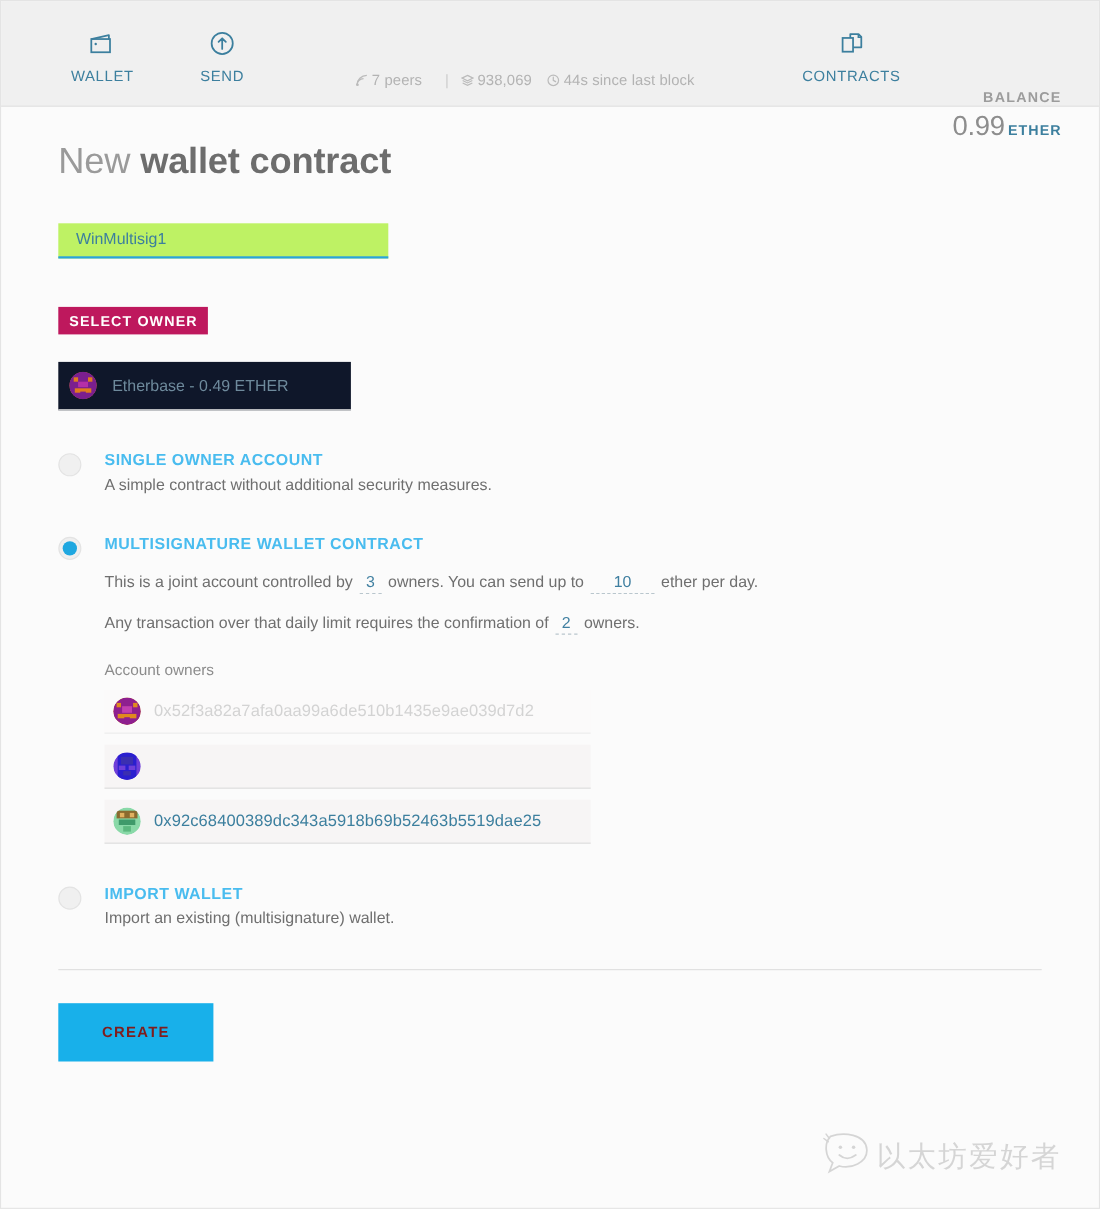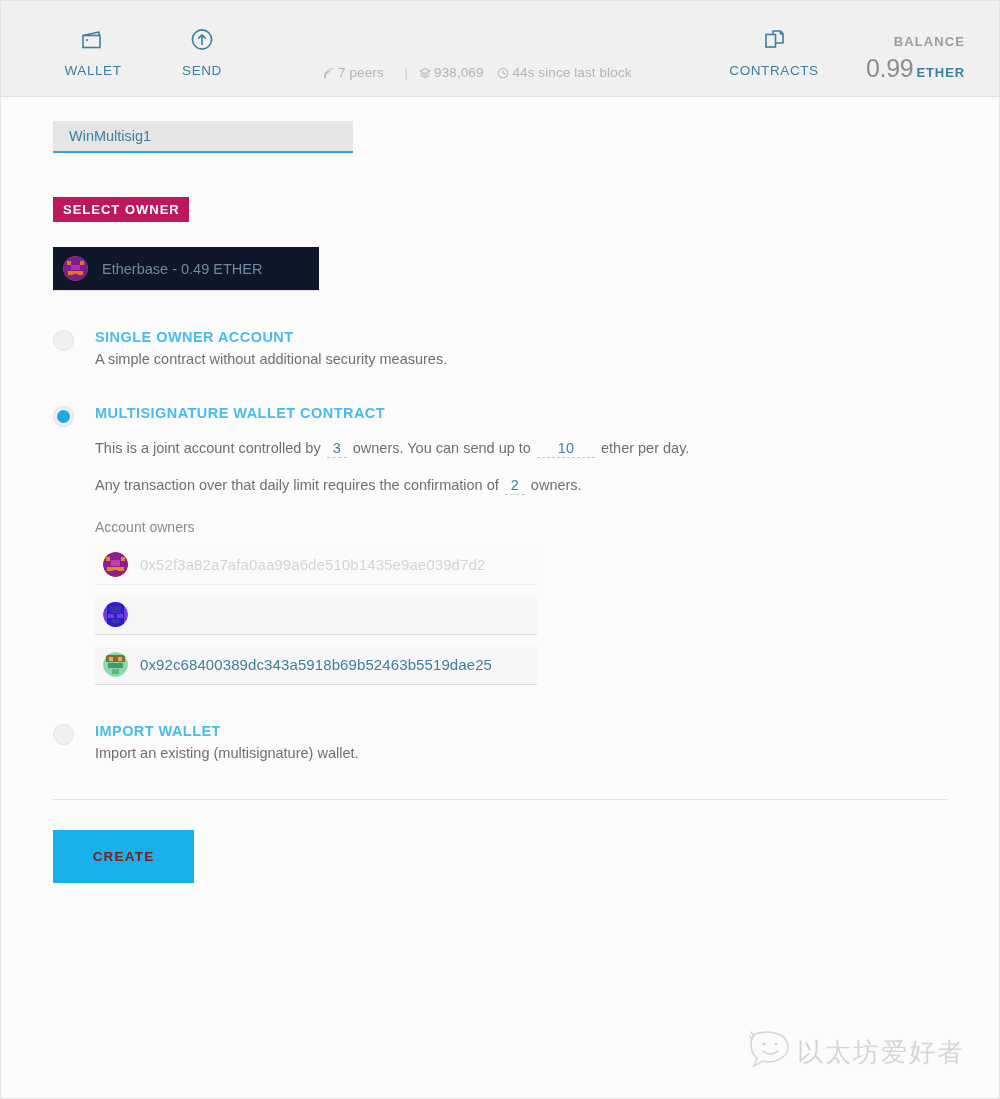--- a/index.html
+++ b/index.html
@@ -78,20 +78,21 @@
     position: absolute;
     right: 34px;
     top: 33px;
     text-align: right;
   }
   .balance .b-lbl {
     font-size: 13px;
     color: #9c9c9c;
     letter-spacing: 1.1px;
     font-weight: 600;
+    margin-top: 47px;
   }
   .balance .b-row {
     margin-top: 5px;
     white-space: nowrap;
   }
   .balance .b-val {
     font-size: 25px;
     color: #8d8d8d;
     font-weight: 300;
     letter-spacing: -0.3px;
@@ -115,24 +116,24 @@
     color: #9a9a9a;
     margin-top: 30px;
     letter-spacing: -0.2px;
   }
   .page-title b {
     color: #6d6d6d;
     font-weight: 700;
   }
 
   .name-input {
-    margin-top: 24px;
+    margin-top: 38px;
     width: 300px;
     height: 32px;
-    background: #e5e5e5;
+    background: #bef264;
     border: none;
     border-bottom: 2px solid #29a3dd;
     font-size: 14.5px;
     color: #3c7f9e;
     padding: 0 0 0 16px;
     outline: none;
     font-family: "Liberation Sans", sans-serif;
     box-sizing: border-box;
   }
 
@@ -374,20 +375,21 @@
     <div class="balance">
       <div class="b-lbl">BALANCE</div>
       <div class="b-row">
         <span class="b-val">0.99</span><span class="b-unit">ETHER</span>
       </div>
     </div>
   </div>
 
   <div class="main">
 
+    <div class="page-title"><span>New </span><b>wallet contract</b></div>
 
     <input class="name-input" type="text" value="WinMultisig1" style="">
 
     <div>
       <span class="section-badge">SELECT OWNER</span>
     </div>
 
     <div class="owner-card">
       <svg class="idic" viewBox="0 0 25 25">
         <circle cx="12.5" cy="12.5" r="12.5" fill="#e07b1f"></circle>

